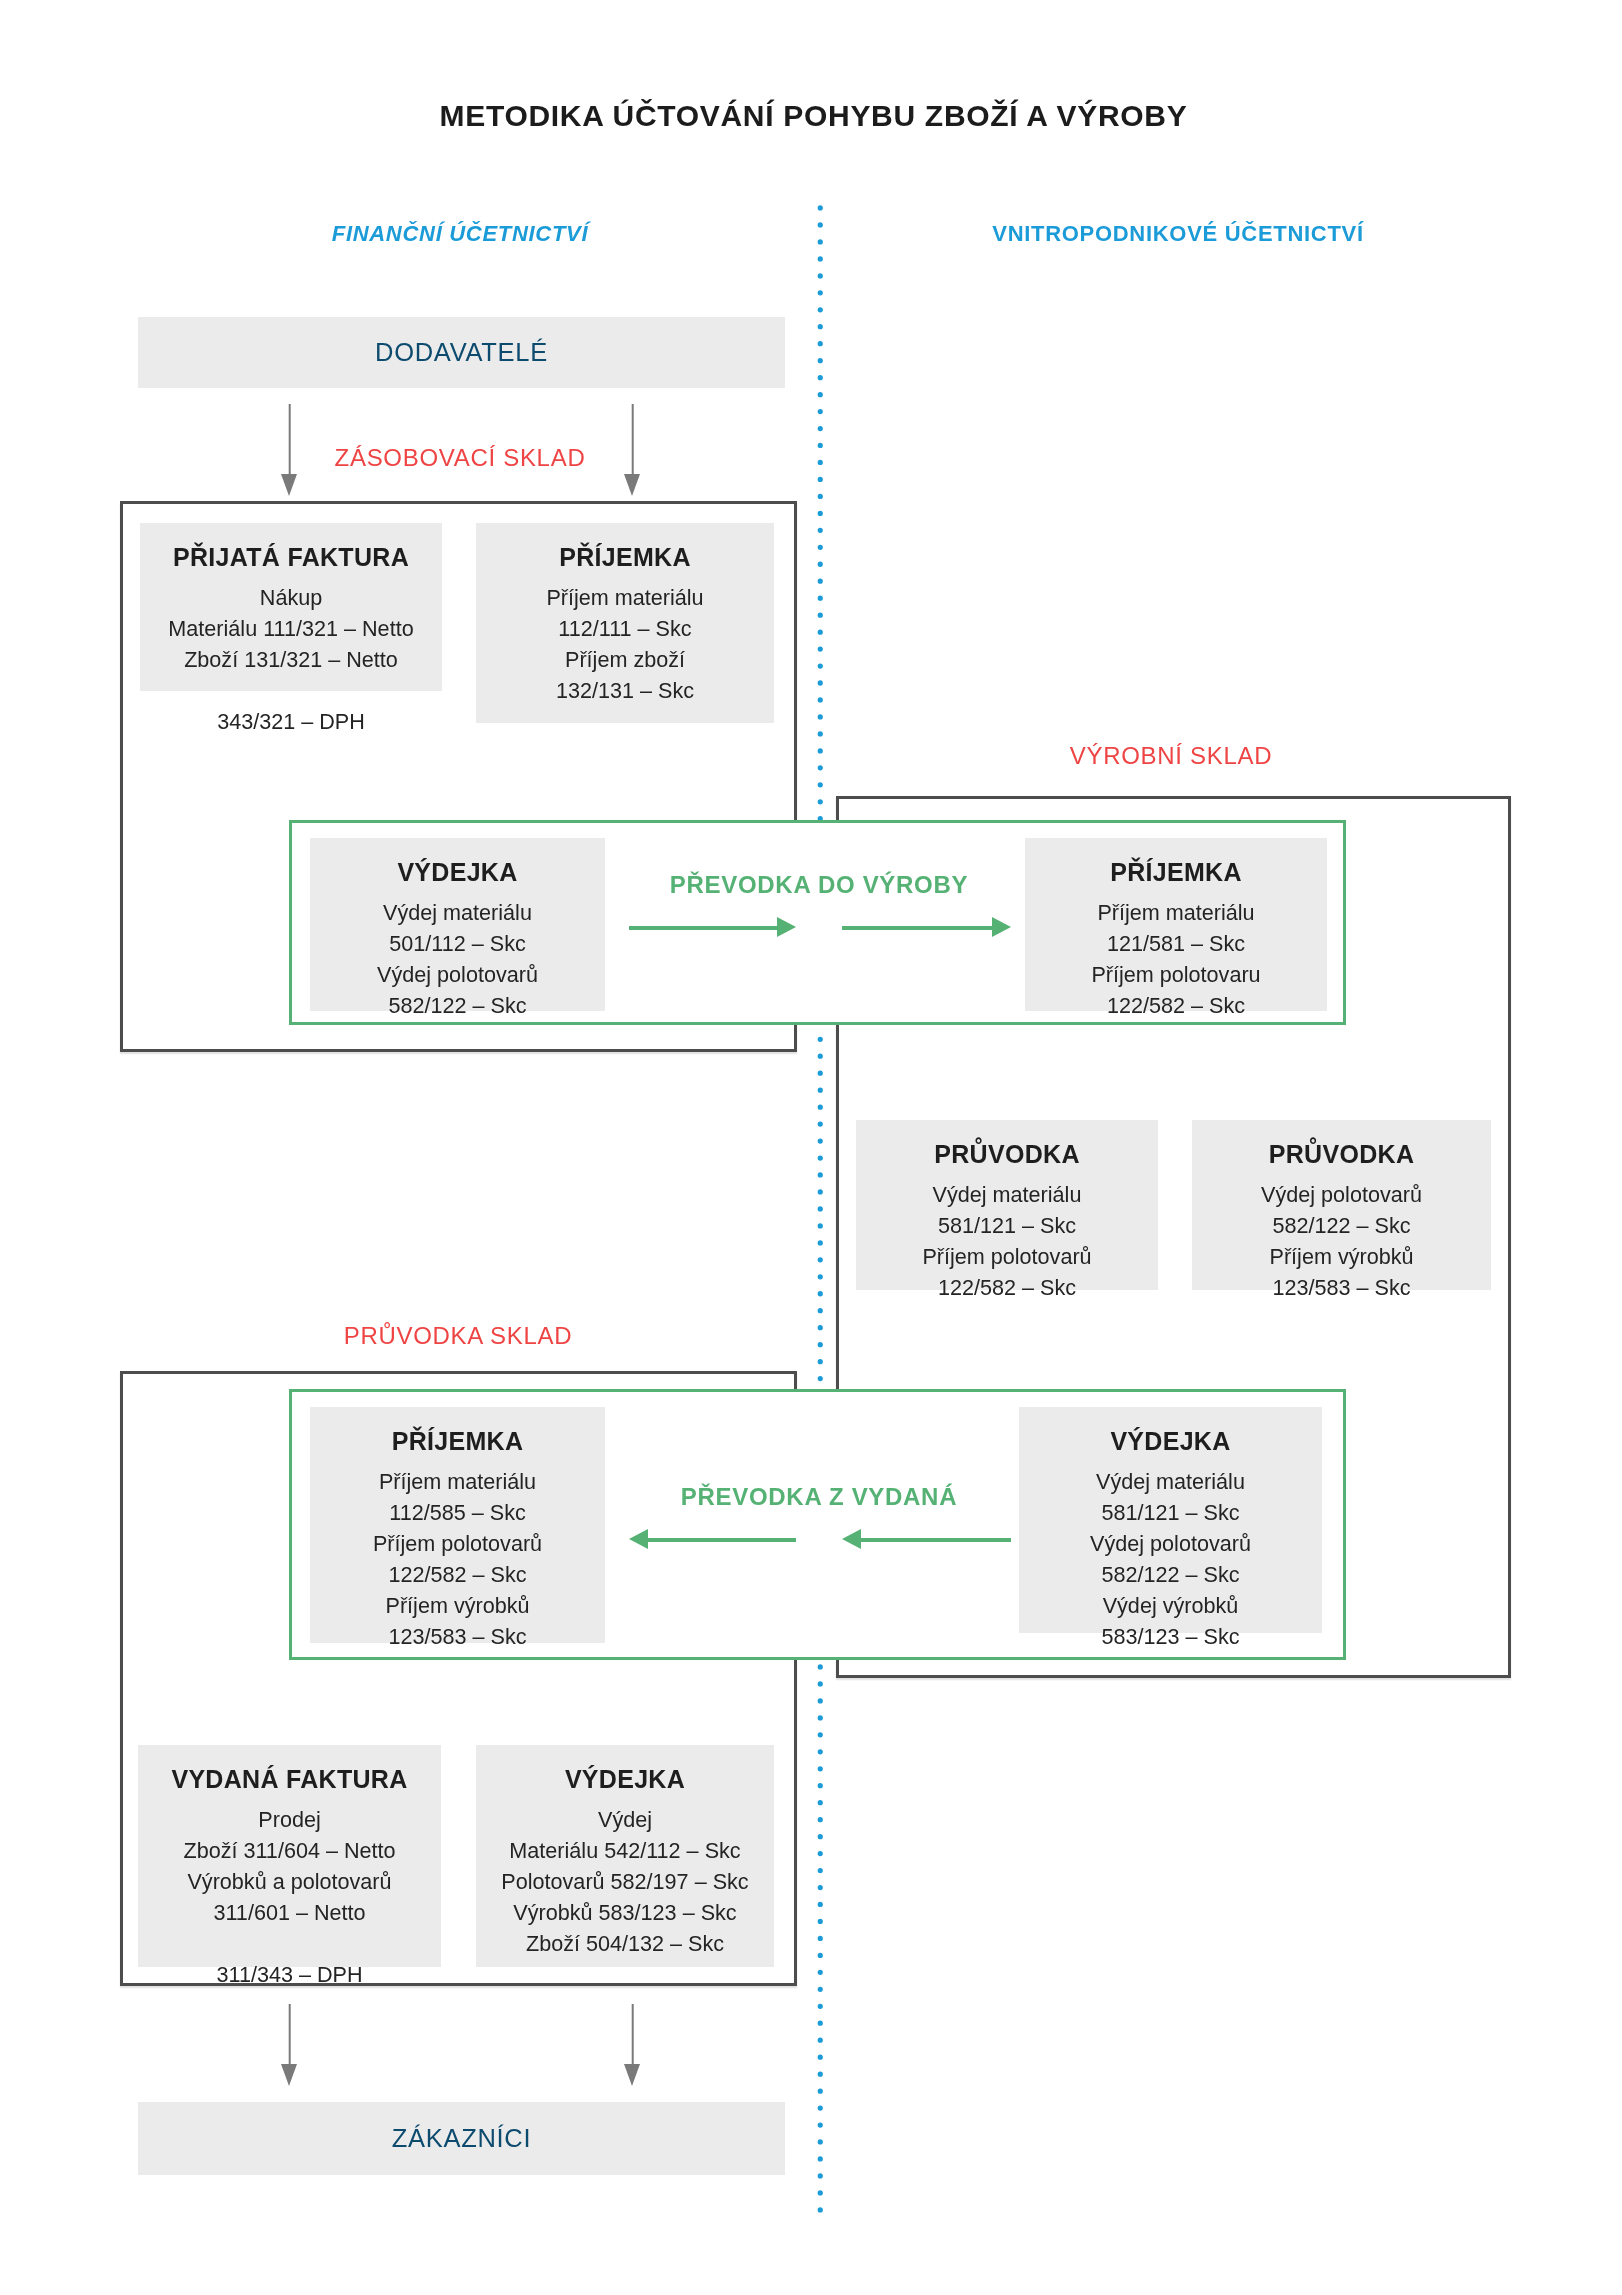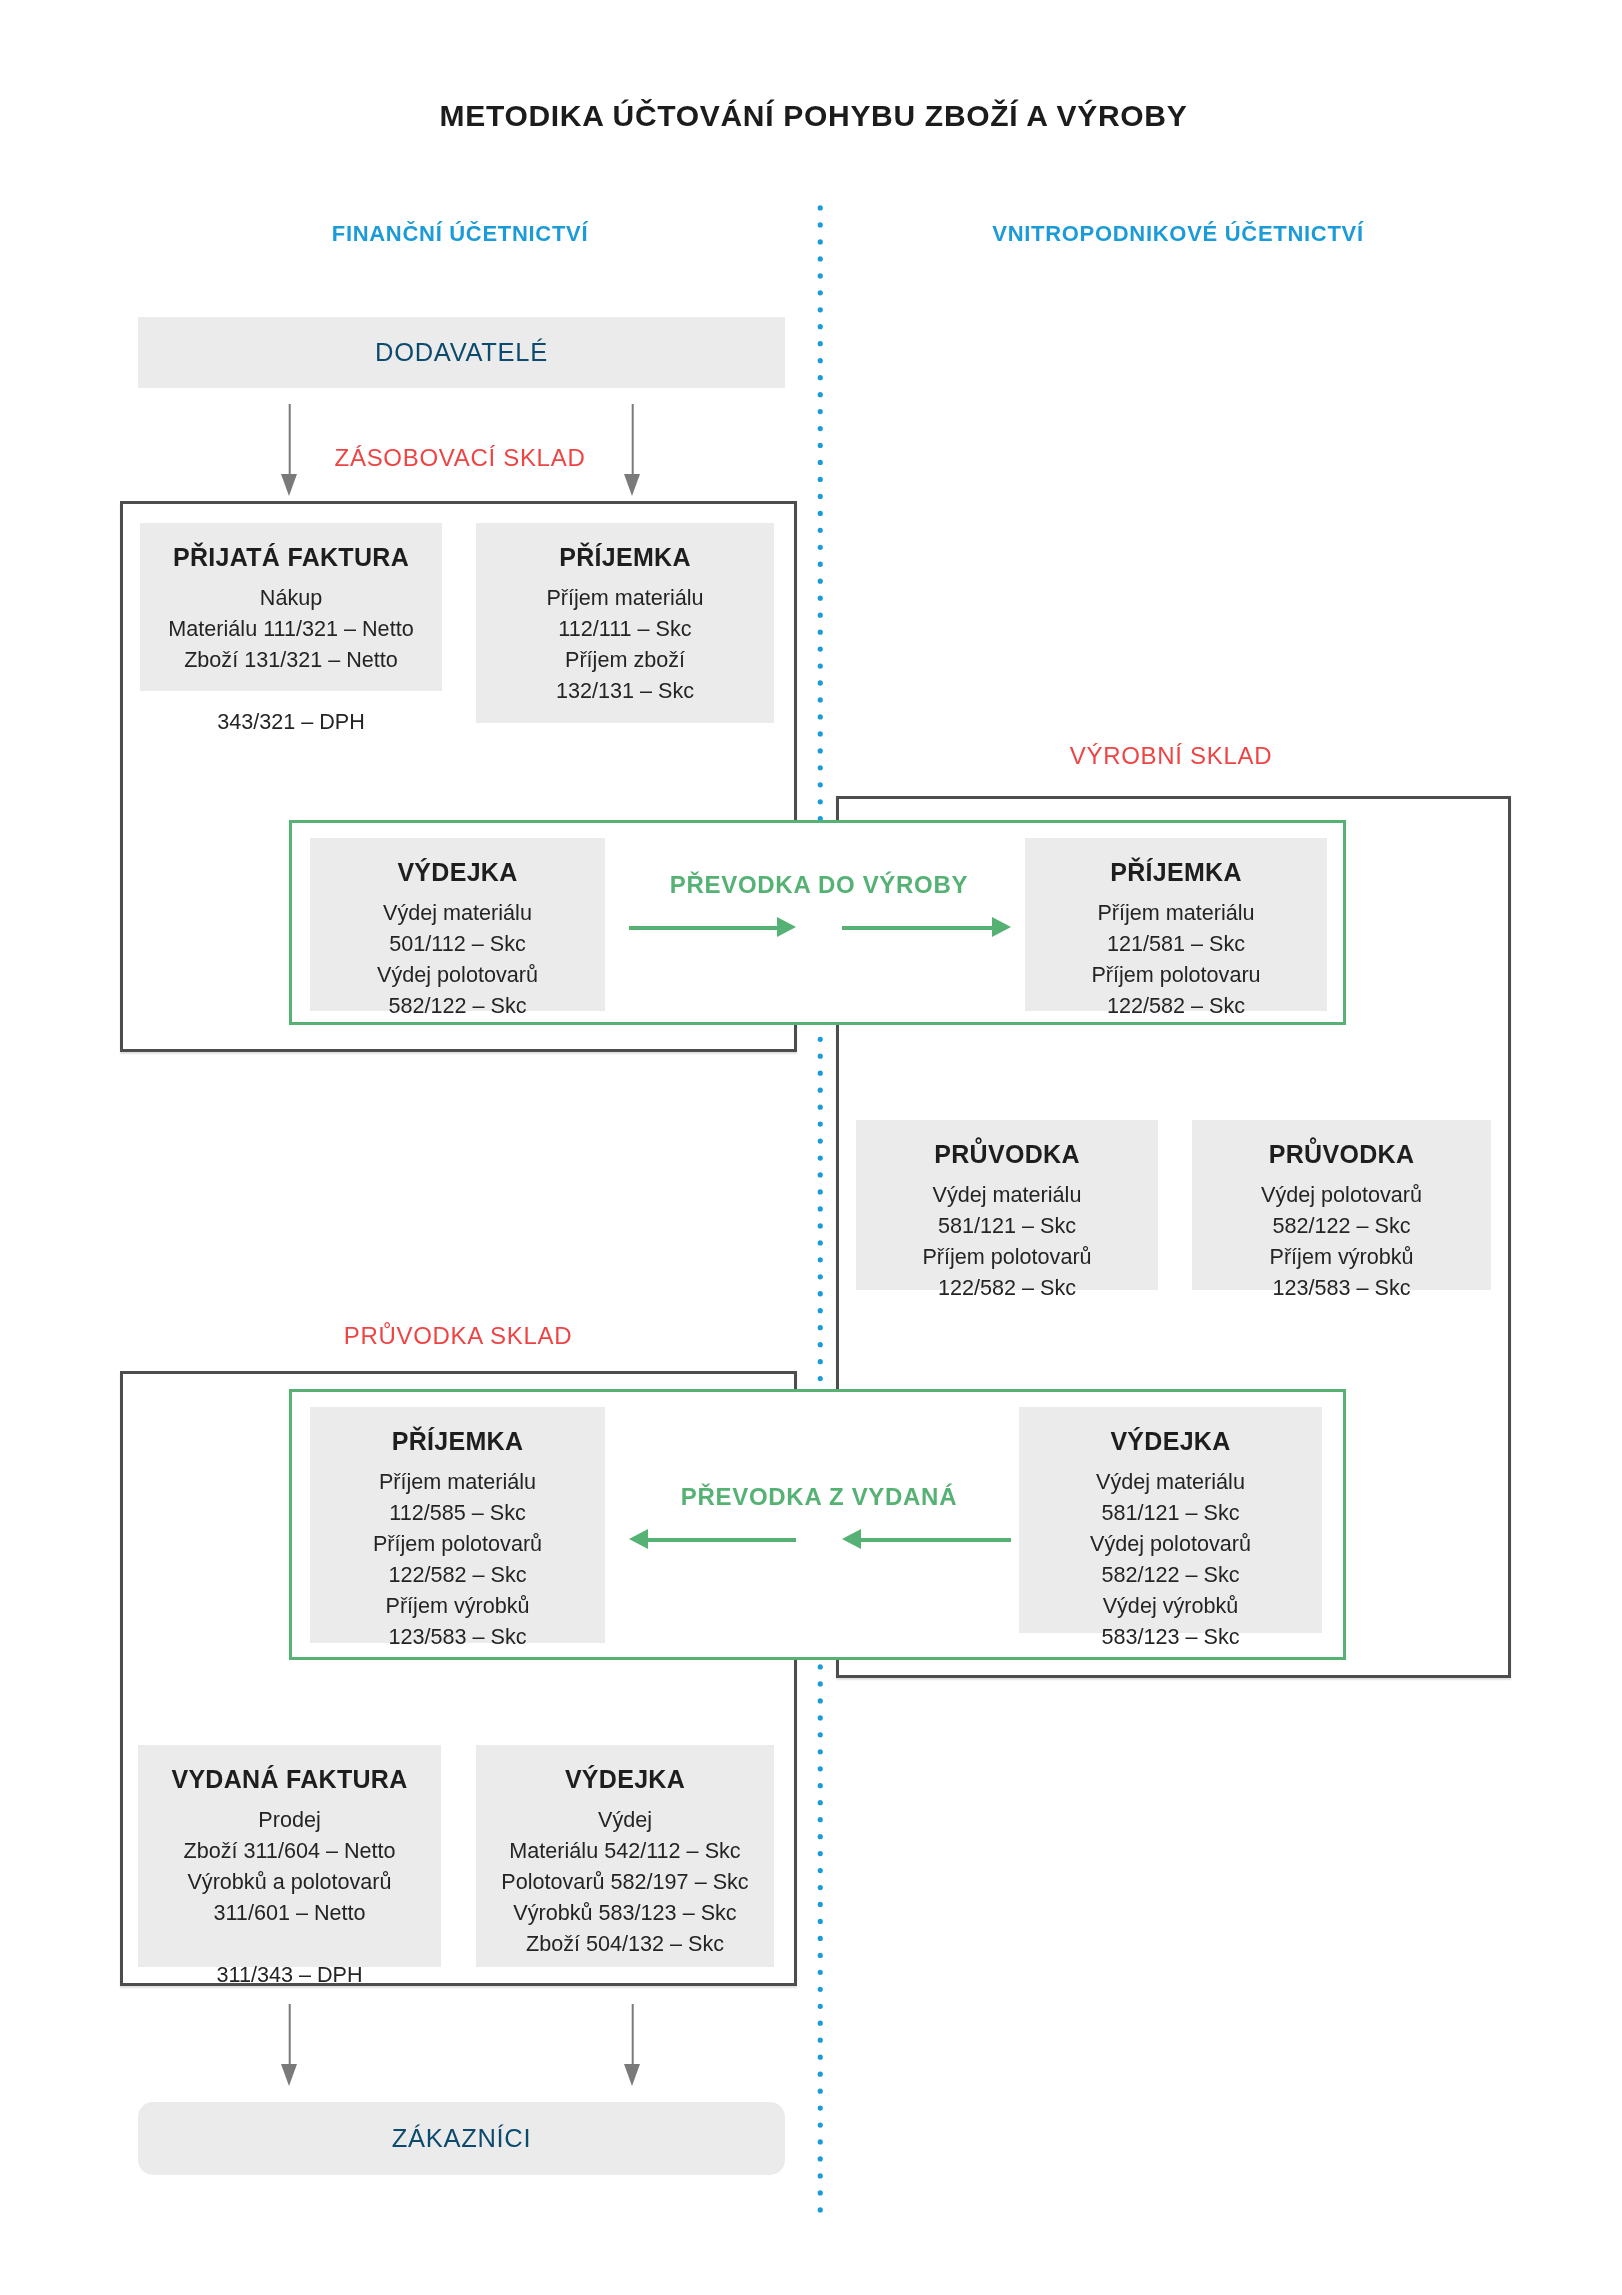--- a/index.html
+++ b/index.html
@@ -60,21 +60,21 @@
 </head>
 <body>
 
 <div class="page">
 
   <svg class="divider" width="6.5" height="2022" viewBox="0 0 10 3090">
     <line x1="5" y1="8" x2="5" y2="3090" stroke-width="8" stroke-linecap="round" stroke-dasharray="0.1 26"></line>
   </svg>
 
   <div class="title">METODIKA ÚČTOVÁNÍ POHYBU ZBOŽÍ A VÝROBY</div>
-  <div class="col-header" style="left:460px;">FINANČNÍ ÚČETNICTVÍ</div>
+  <div class="col-header" style="left:460px;font-style:italic;">FINANČNÍ ÚČETNICTVÍ</div>
   <div class="col-header" style="left:1178px;">VNITROPODNIKOVÉ ÚČETNICTVÍ</div>
 
   <div class="banner" style="left:138px;top:317px;width:647px;height:71px;">
     <span>DODAVATELÉ</span>
   </div>
 
   <div class="varrow" style="left:281px;top:404px;height:92px;">
     <span class="shaft"></span>
     <span class="head"></span>
   </div>
@@ -203,18 +203,18 @@
 
   <div class="varrow" style="left:281px;top:2004px;height:82px;">
     <span class="shaft"></span>
     <span class="head"></span>
   </div>
   <div class="varrow" style="left:624px;top:2004px;height:82px;">
     <span class="shaft"></span>
     <span class="head"></span>
   </div>
 
-  <div class="banner" style="left:138px;top:2102px;width:647px;height:73px;border-radius:15px;">
+  <div class="banner" style="left:138px;top:2102px;width:647px;height:73px;">
     <span>ZÁKAZNÍCI</span>
   </div>
 
 </div>
 
 
 </body></html>

